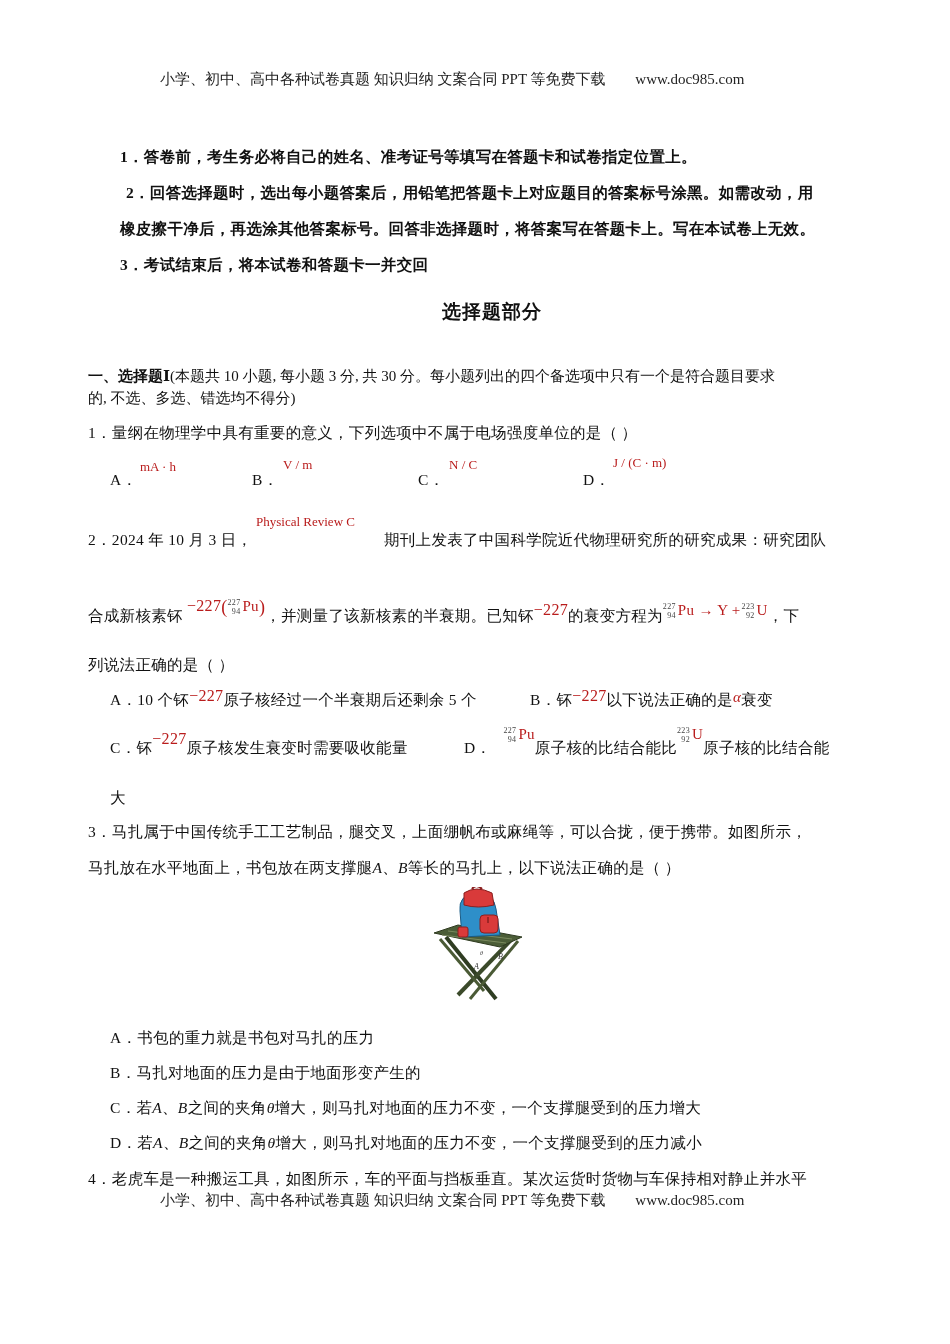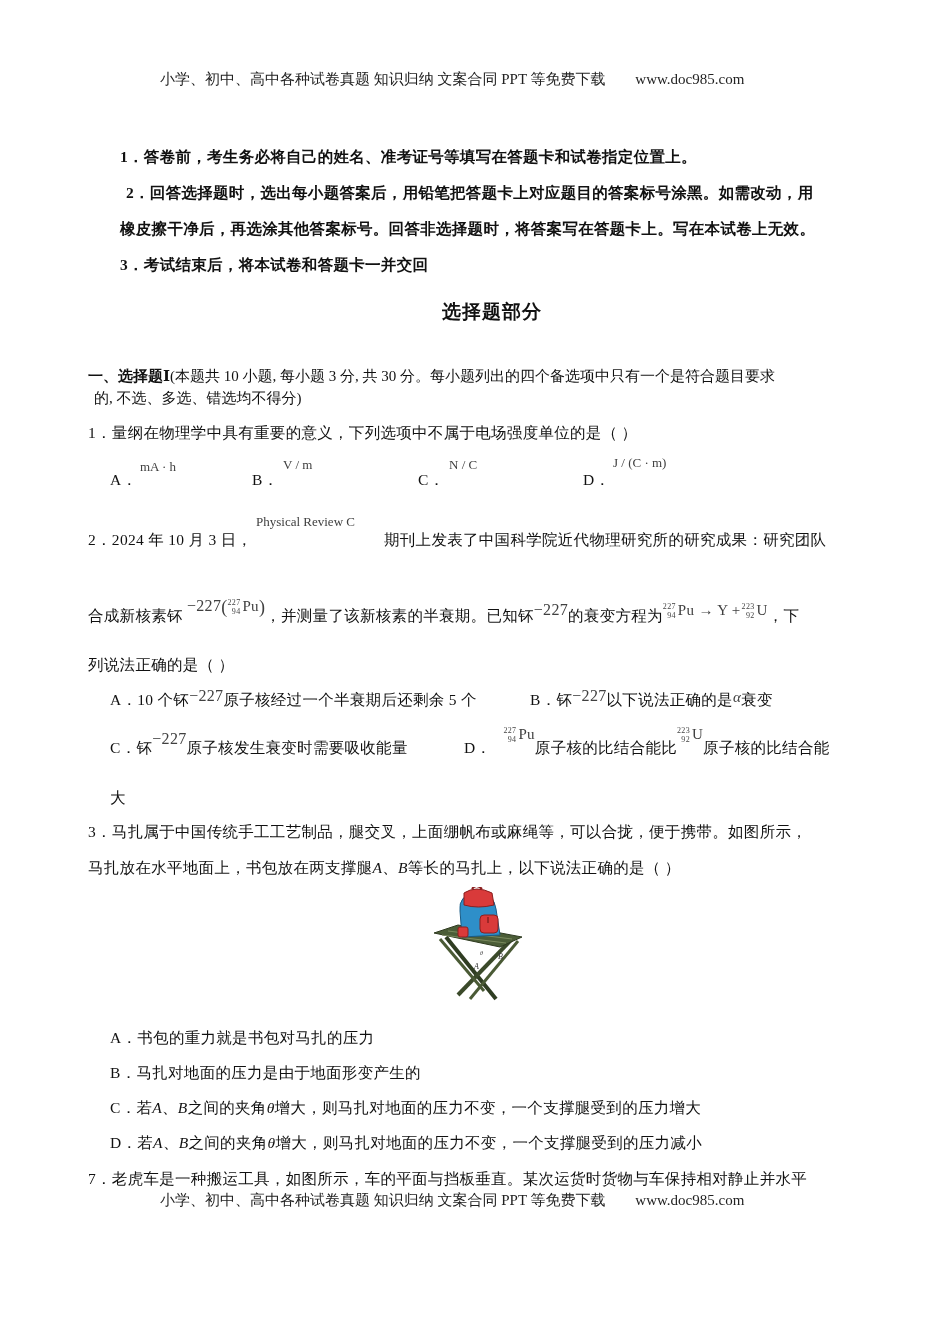--- a/index.html
+++ b/index.html
@@ -7,21 +7,21 @@
       width: 950px; height: 1344px; background: #ffffff;
       font-family: "Liberation Serif", "DejaVu Serif", serif;
       color: #111; position: relative; overflow: hidden;
     }
     .abs { position: absolute; white-space: nowrap; }
     .hdr { font-size: 15px; color: #222; }
     .t { font-size: 15.5px; letter-spacing: 0.3px; }
     .bold { font-weight: bold; }
     .title { font-size: 19px; font-weight: bold; letter-spacing: 1px; }
     .sec { font-size: 15px; }
-    .math { font-family: "Liberation Serif", "DejaVu Serif", serif; color: #404040; }
+    .math { font-family: "Liberation Serif", "DejaVu Serif", serif; color: #b91c1c; }
     .m-sm { font-size: 13px; }
     .m-md { font-size: 13px; }
     .nuc { display: inline-block; position: relative; }
     .nuc .iso { display: inline-flex; flex-direction: column; font-size: 8px; line-height: 9px; vertical-align: middle; text-align: right; margin-right: 2px; color: #444; }
     .italic { font-style: italic; }
     .figure { position: absolute; left: 428px; top: 887px; width: 96px; height: 118px; }
   </style>
 </head>
 <body>
 
@@ -43,21 +43,21 @@
   <div class="abs t bold" style="left:120px; top:255px;">
     <span>3．</span><span>考试结束后，将本试卷和答题卡一并交回</span>
   </div>
 </div>
 
 <div class="abs title" style="left:442px; top:299px;">选择题部分</div>
 
 <div class="abs sec" style="left:88px; top:367px;">
   <span class="bold">一、选择题Ⅰ</span><span>(本题共 10 小题, 每小题 3 分, 共 30 分。每小题列出的四个备选项中只有一个是符合题目要求</span>
 </div>
-<div class="abs sec" style="left:88px; top:389px;margin-left:6px;">的, 不选、多选、错选均不得分)</div>
+<div class="abs sec" style="left:88px; top:389px;">的, 不选、多选、错选均不得分)</div>
 
 <div class="abs t" style="left:88px; top:423px;">1．量纲在物理学中具有重要的意义，下列选项中不属于电场强度单位的是（   ）</div>
 <div>
   <div class="abs t" style="left:110px; top:470px;">A．</div>
   <div class="abs math m-sm" style="left:140px; top:459px;">mA · h</div>
   <div class="abs t" style="left:252px; top:470px;">B．</div>
   <div class="abs math m-sm" style="left:283px; top:457px;">V / m</div>
   <div class="abs t" style="left:418px; top:470px;">C．</div>
   <div class="abs math m-sm" style="left:449px; top:457px;">N / C</div>
   <div class="abs t" style="left:583px; top:470px;">D．</div>
@@ -143,18 +143,18 @@
 <div class="abs t" style="left:110px; top:1063px;">
   <span>B．</span><span>马扎对地面的压力是由于地面形变产生的</span>
 </div>
 <div class="abs t" style="left:110px; top:1098px;">
   <span>C．</span><span>若</span><span class="italic">A</span><span>、</span><span class="italic">B</span><span>之间的夹角</span><span class="italic">θ</span><span>增大，则马扎对地面的压力不变，一个支撑腿受到的压力增大</span>
 </div>
 <div class="abs t" style="left:110px; top:1133px;">
   <span>D．</span><span>若</span><span class="italic">A</span><span>、</span><span class="italic">B</span><span>之间的夹角</span><span class="italic">θ</span><span>增大，则马扎对地面的压力不变，一个支撑腿受到的压力减小</span>
 </div>
 
-<div class="abs t" style="left:88px; top:1169px;">7．老虎车是一种搬运工具，如图所示，车的平面与挡板垂直。某次运货时货物与车保持相对静止并水平</div>
+<div class="abs t" style="left:88px; top:1169px;">4．老虎车是一种搬运工具，如图所示，车的平面与挡板垂直。某次运货时货物与车保持相对静止并水平</div>
 
 <div class="abs hdr" style="left:160px; top:1191px;">
   <span>小学、初中、高中各种试卷真题  知识归纳  文案合同  PPT 等免费下载</span>
   <span style="margin-left:26px;">www.doc985.com</span>
 </div>
 
 </body></html>

